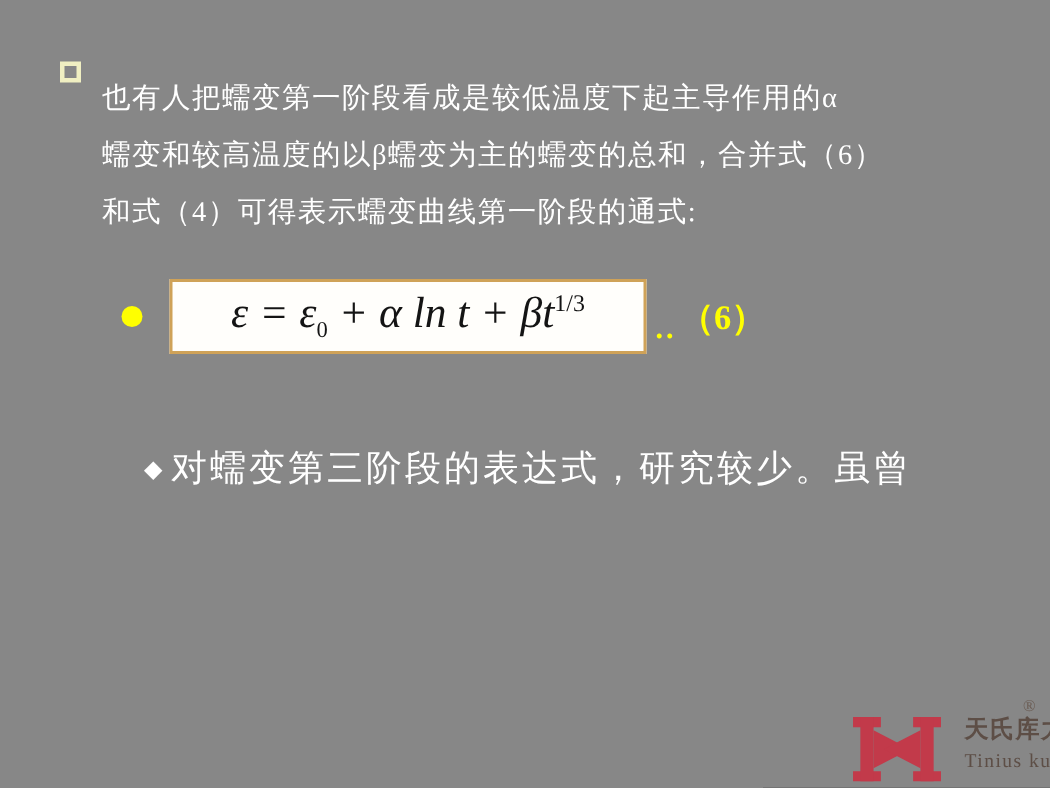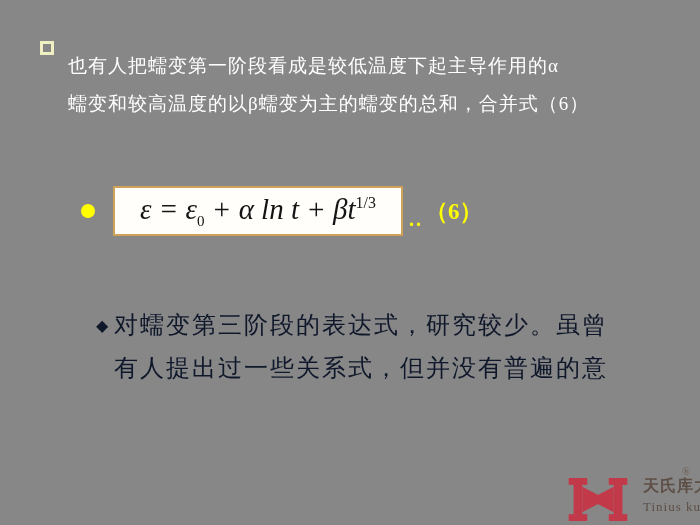--- a/index.html
+++ b/index.html
@@ -16,36 +16,36 @@
     position:absolute;left:68px;top:27px;width:600px;
     color:#ffffff;font-size:19px;line-height:38px;letter-spacing:1px;margin-top:20px;
   }
   
   .dot-bullet{
     position:absolute;left:81px;top:204px;width:14px;height:14px;
     border-radius:50%;background:#ffff00;
   }
   .formula-row{position:absolute;left:113px;top:186px;display:flex;align-items:center;}
   .formula-box{
-    width:290px;height:50px;box-sizing:border-box;background:#fffefb;
+    width:318px;height:50px;box-sizing:border-box;background:#fffefb;
     border:2px solid #cfa258;display:flex;align-items:center;justify-content:center;
     flex:none;
   }
   .f-main{font-style:italic;font-size:29px;color:#141414;white-space:nowrap;}
   .f-main sub{font-size:0.52em;font-style:normal;}
   .f-main sup{font-size:0.55em;font-style:normal;}
   .f-dots{
     color:#ffff00;font-weight:bold;font-size:20px;letter-spacing:2px;
     margin:16px 0 0 6px;font-family:"Liberation Serif",serif;
   }
   .f-num{color:#ffff00;font-weight:bold;font-size:23px;margin-left:2px;white-space:nowrap;}
   
   .p2{
-    position:absolute;left:96px;top:304px;width:560px;
-    color:#0f172a;font-size:24px;line-height:43px;letter-spacing:2px;
+    position:absolute;left:96px;top:292px;width:560px;
+    color:#ffffff;font-size:24px;line-height:43px;letter-spacing:2px;
   }
   .p2 .indent{padding-left:18px;}
   .diamond{
     display:inline-block;width:18px;font-size:16px;vertical-align:2px;letter-spacing:0;
   }
   
   .logo{position:absolute;left:568px;top:465px;width:132px;height:58px;color:#5d4e46;}
   .logo svg{position:absolute;left:0;top:13px;}
   .reg{position:absolute;left:114px;top:0;font-size:11px;color:#6a5b52;}
   .brand-cn{
@@ -59,34 +59,34 @@
 </style>
 </head>
 <body>
 
 <div class="slide">
 
   <span class="sq-bullet"></span>
   <div class="p1">
     <div>也有人把蠕变第一阶段看成是较低温度下起主导作用的α</div>
     <div>蠕变和较高温度的以β蠕变为主的蠕变的总和，合并式（6）</div>
+    <div>和式（4）可得表示蠕变曲线第一阶段的通式:</div>
   </div>
 
   <span class="dot-bullet"></span>
   <div class="formula-row">
     <div class="formula-box">
       <span class="f-main"><span>ε = ε</span><sub>0</sub><span> + α ln t + βt</span><sup>1/3</sup></span>
     </div>
     <span class="f-dots">..</span>
     <span class="f-num">（6）</span>
   </div>
 
   <div class="p2">
     <div><span class="diamond">◆</span><span>对蠕变第三阶段的表达式，研究较少。虽曾</span></div>
-    <div class="indent">有人提出过一些关系式，但并没有普遍的意</div>
   </div>
 
   <div class="logo">
     <svg width="60" height="43" viewBox="0 0 60 44" xmlns="http://www.w3.org/2000/svg">
       <g fill="#c23a4a">
         <rect x="0" y="0" width="19" height="7"></rect>
         <rect x="0" y="37" width="19" height="7"></rect>
         <rect x="5" y="0" width="9" height="44"></rect>
         <rect x="41" y="0" width="19" height="7"></rect>
         <rect x="41" y="37" width="19" height="7"></rect>

